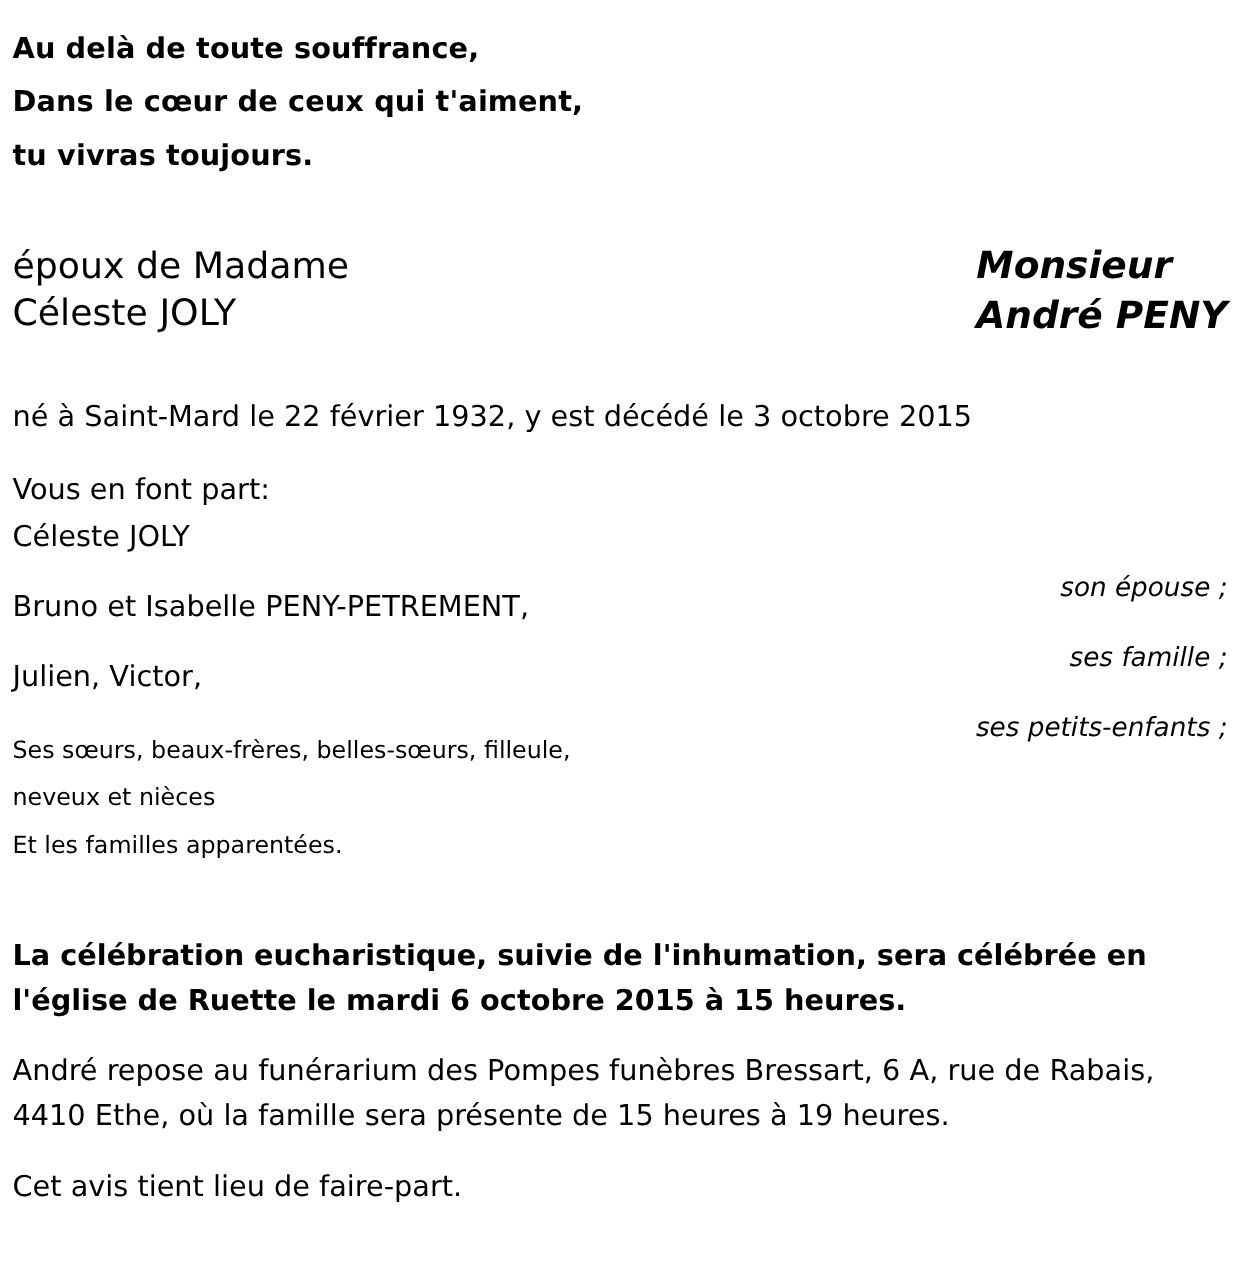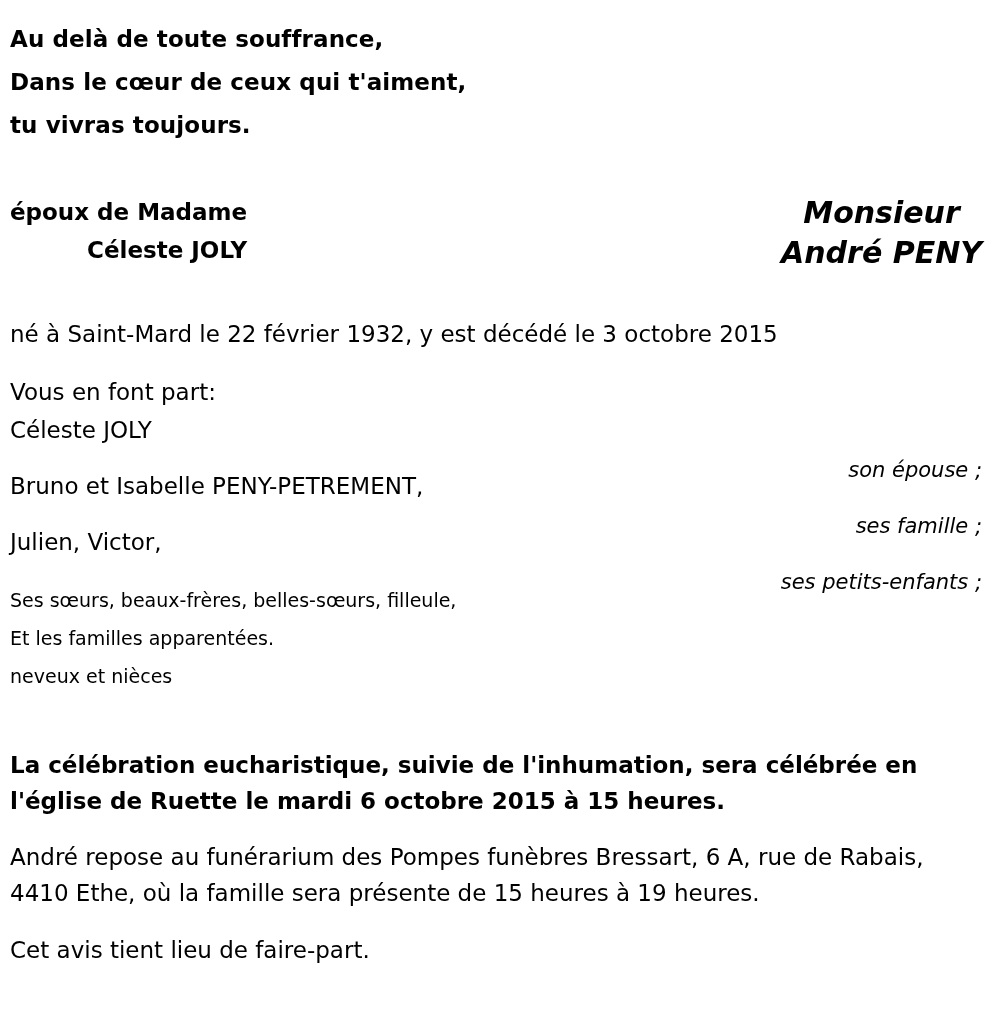--- a/index.html
+++ b/index.html
@@ -34,27 +34,26 @@
   }
 
   
   .name-block {
     display: flex;
     align-items: flex-start;
     justify-content: space-between;
     margin-top: 46px;
   }
   .spouse-of {
-    font-size: 23px;
+    font-size: 29px;
     line-height: 38px;
-    font-weight: bold;
-    text-align: right;
+    font-weight: normal;
   }
   .deceased-name {
-    text-align: center;
+    text-align: left;
     font-weight: bold;
     font-style: italic;
     font-size: 30px;
     line-height: 40px;
     padding-right: 4px;
   }
 
   
   .birth-death {
     margin-top: 44px;
@@ -154,22 +153,22 @@
       <div class="family-relation">ses famille ;</div>
     </div>
     <div class="family-row">
       <div class="family-names">Julien, Victor,</div>
       <div class="family-relation">ses petits-enfants ;</div>
     </div>
   </div>
 
   <div class="family-tail">
     <span class="tail-line">Ses sœurs, beaux-frères, belles-sœurs, filleule,</span>
+    <span class="tail-line">neveux et nièces</span>
     <span class="tail-line">Et les familles apparentées.</span>
-    <span class="tail-line">neveux et nièces</span>
   </div>
 
   <div class="ceremony">La célébration eucharistique, suivie de l'inhumation, sera célébrée en l'église de Ruette le mardi 6 octobre 2015 à 15 heures.</div>
 
   <div class="rest-info">André repose au funérarium des Pompes funèbres Bressart, 6 A, rue de Rabais, 4410 Ethe, où la famille sera présente de 15 heures à 19 heures.</div>
 
   <div class="notice">Cet avis tient lieu de faire-part.</div>
 
 </div>
 

